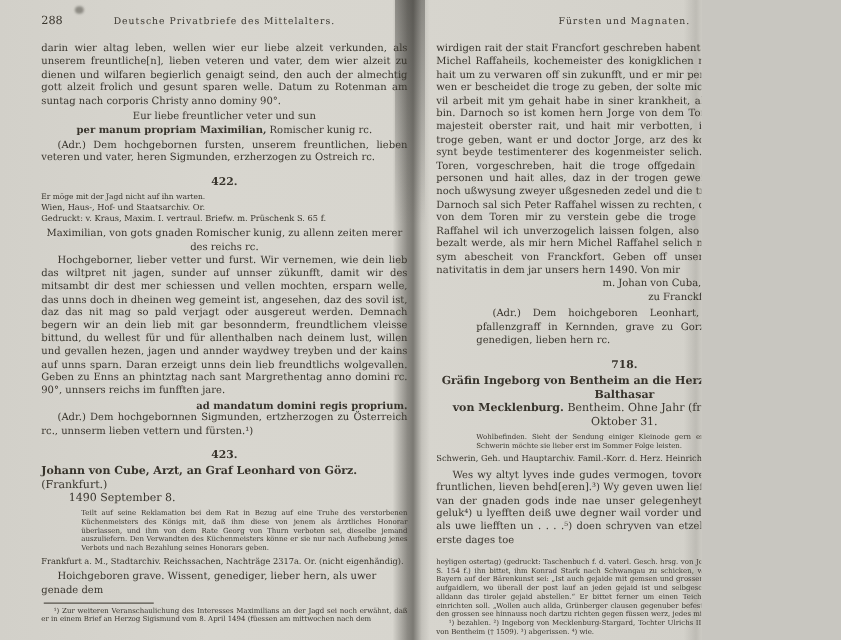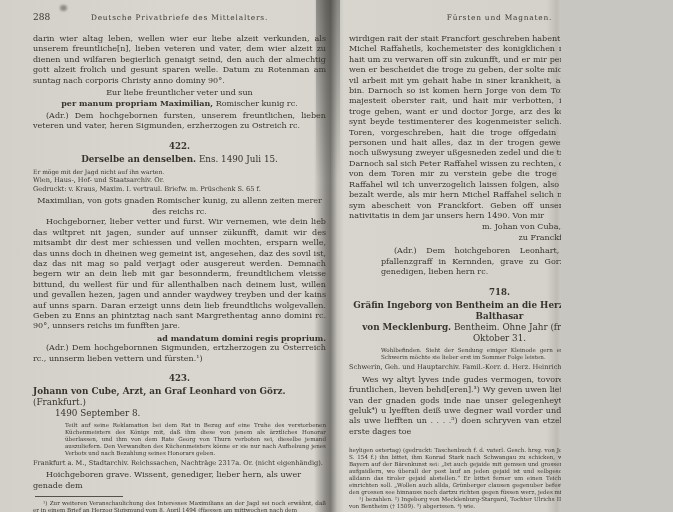--- a/index.html
+++ b/index.html
@@ -63,21 +63,20 @@
       <span class="rhead">Deutsche Privatbriefe des Mittelalters.</span>
       <span class="spacer"></span>
     </div>
 
     <p class="body just">darin wier altag leben, wellen wier eur liebe alzeit verkunden, als unserem freuntliche[n], lieben veteren und vater, dem wier alzeit zu dienen und wilfaren begierlich genaigt seind, den auch der almechtig gott alzeit frolich und gesunt sparen welle. Datum zu Rotenman am suntag nach corporis Christy anno dominy 90°.</p>
     <p class="body center mt2">Eur liebe freuntlicher veter und sun</p>
     <p class="body center"><span class="b">per manum propriam Maximilian,</span><span> Romischer kunig rc.</span></p>
     <p class="body just ind mt1">(Adr.)  Dem hochgebornen fursten, unserem freuntlichen, lieben veteren und vater, heren Sigmunden, erzherzogen zu Ostreich rc.</p>
 
     <p class="secnum">422.</p>
-    <p class="sectitle center"><span class="b">Derselbe an denselben.</span><span>  Ens.  1490 Juli 15.</span></p>
     <p class="regest">Er möge mit der Jagd nicht auf ihn warten.</p>
     <p class="arch">Wien, Haus-, Hof- und Staatsarchiv.  Or.</p>
     <p class="arch">Gedruckt: v. Kraus, Maxim. I. vertraul. Briefw. m. Prüschenk S. 65 f.</p>
     <p class="body center mt2">Maximilian, von gots gnaden Romischer kunig, zu allenn zeiten merer</p>
     <p class="body center">des reichs rc.</p>
     <p class="body just ind">Hochgeborner, lieber vetter und furst.  Wir vernemen, wie dein lieb das wiltpret nit jagen, sunder auf unnser zükunfft, damit wir des mitsambt dir dest mer schiessen und vellen mochten, ersparn welle, das unns doch in dheinen weg gemeint ist, angesehen, daz des sovil ist, daz das nit mag so pald verjagt oder ausgereut werden.  Demnach begern wir an dein lieb mit gar besonnderm, freundtlichem vleisse bittund, du wellest für und für allenthalben nach deinem lust, willen und gevallen hezen, jagen und annder waydwey treyben und der kains auf unns sparn.  Daran erzeigt unns dein lieb freundtlichs wolgevallen. Geben zu Enns an phintztag nach sant Margrethentag anno domini rc. 90°, unnsers reichs im funfften jare.</p>
     <p class="body mandatum">ad mandatum domini regis proprium.</p>
     <p class="body just ind">(Adr.)  Dem hochgebornnen Sigmunden, ertzherzogen zu Österreich rc., unnserm lieben vettern und fürsten.¹)</p>
 
     <p class="secnum">423.</p>

